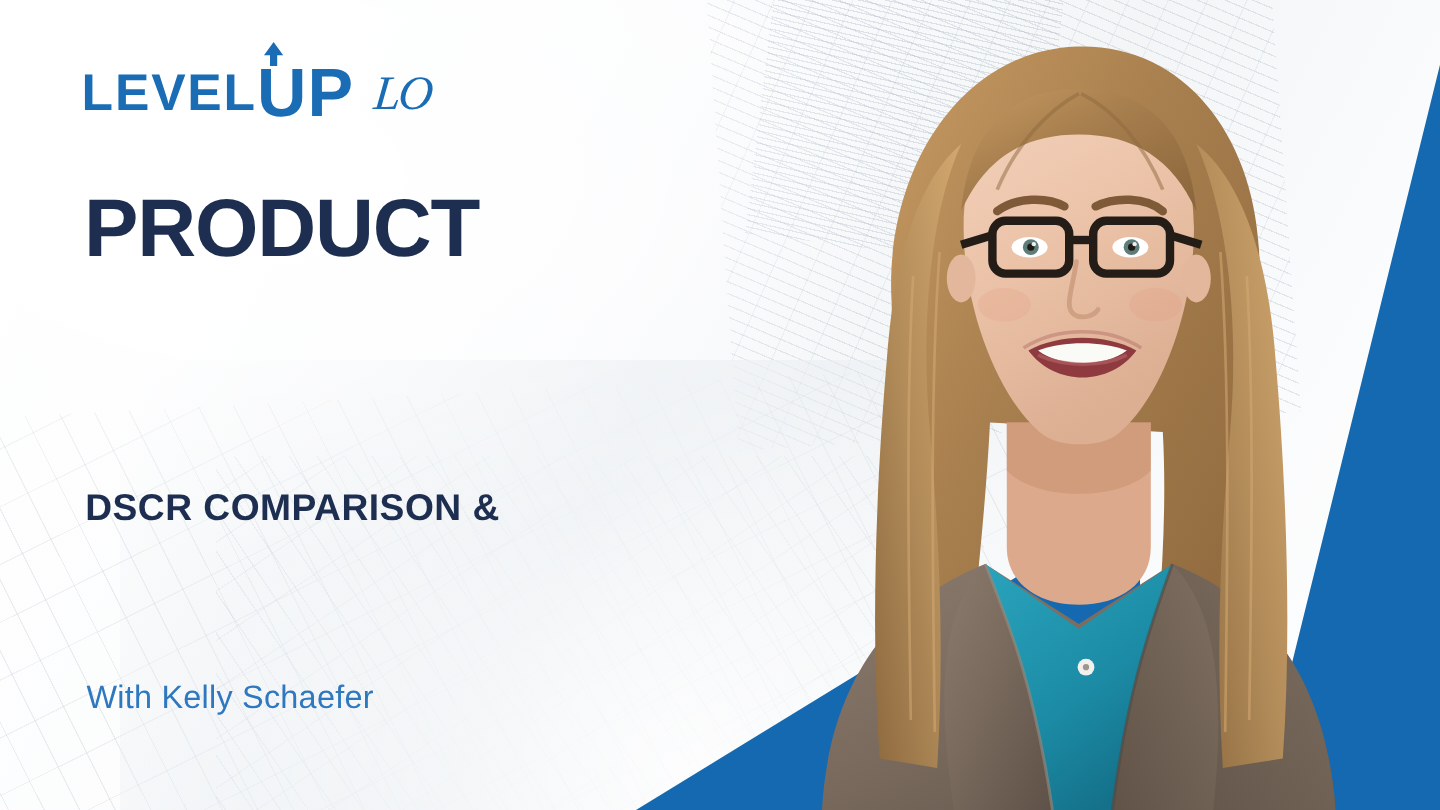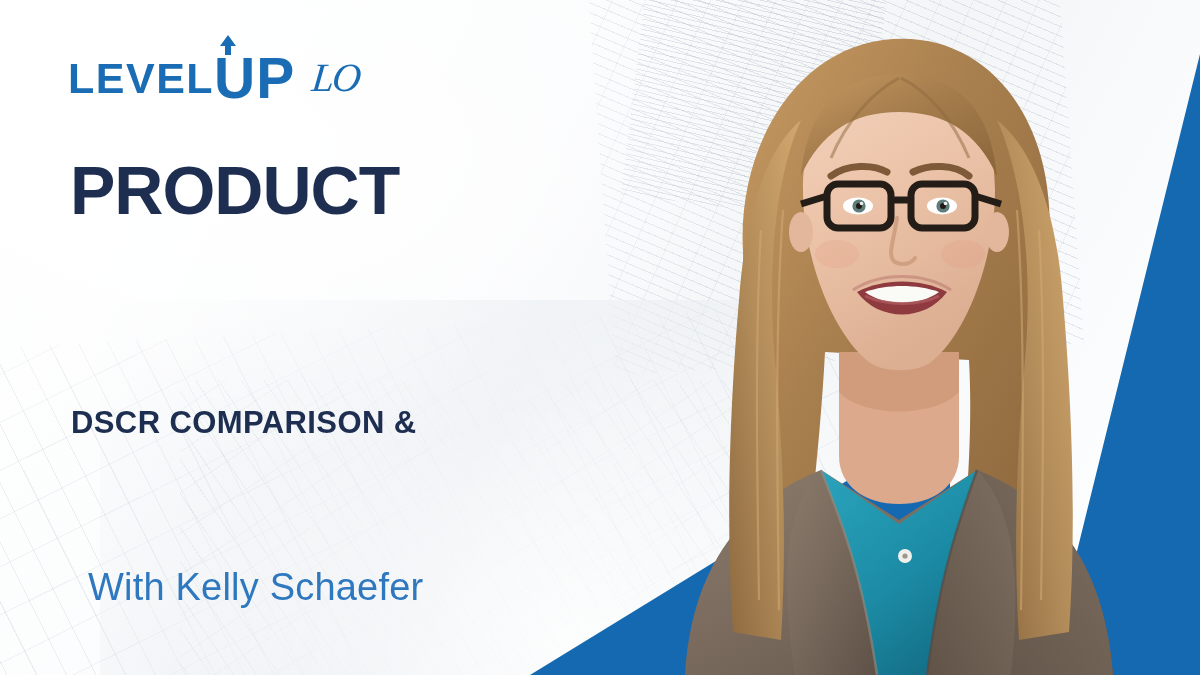--- a/index.html
+++ b/index.html
@@ -152,23 +152,23 @@
     font-size:31px;
     line-height:1.12;
     letter-spacing:.4px;
     text-transform:uppercase;
     max-width:520px;
     margin-top:24px;
   }
   .subhead-l2 { display:block; }
 
   .presenter {
-    position:absolute; left:88px; top:566px;
+    position:absolute; left:72px; top:566px;
     color:var(--accent-blue,#2E78C0);
-    font-size:38px;
+    font-size:27px;
     font-weight:400;
     letter-spacing:.2px;
   }
 </style>
 </head>
 <body>
 
 <div class="slide" style="--navy:#1D2E50; --brand-blue:#1569B0; --logo-blue:#1A6DB5; --accent-blue:#2E78C0;">
 
   <div class="bg-base"></div>

